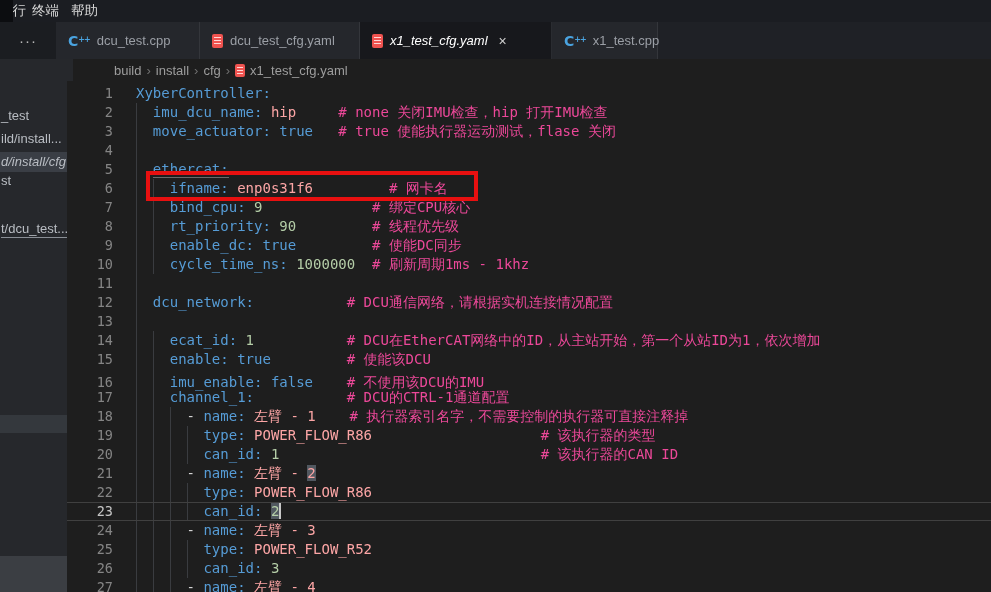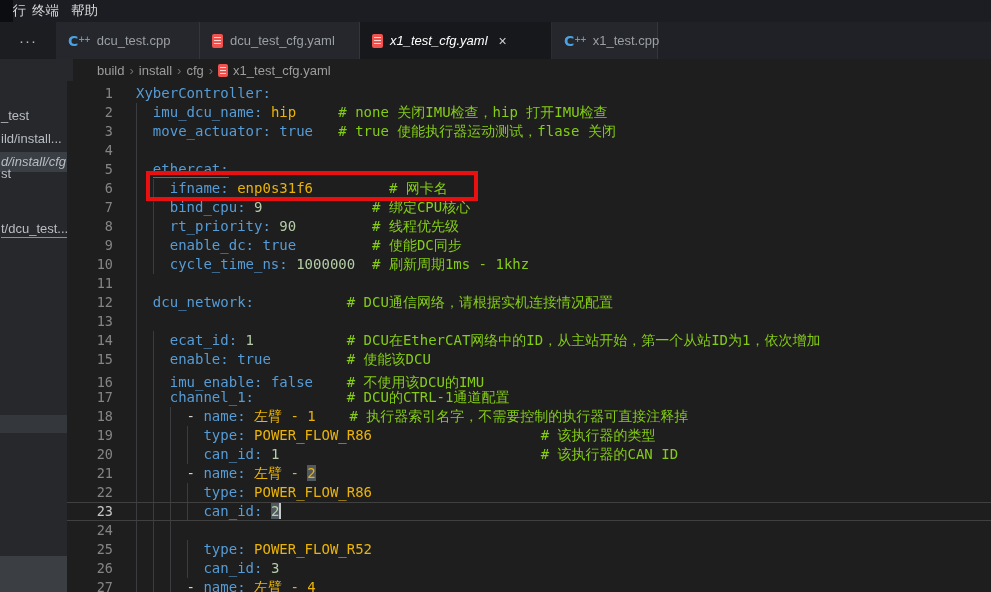--- a/index.html
+++ b/index.html
@@ -24,21 +24,21 @@
   .tab.active .tab-label{font-style:italic;color:#ffffff;}
   .tab-label{margin-left:7px;white-space:nowrap;}
   .tab-close{margin-left:11px;color:#cfcfcf;font-size:14px;line-height:14px;cursor:pointer;}
   .yaml-icon{width:11px;height:14px;border-radius:2px;background:#ef5350;position:relative;flex:none;}
   .yaml-icon:after{content:"";position:absolute;left:2px;right:2px;top:3px;height:8px;
     background:repeating-linear-gradient(to bottom,#ffd7d7 0 1px,transparent 1px 3px);}
   .cpp-icon{color:#4aa3e0;font-weight:bold;font-size:14px;font-family:"DejaVu Sans",sans-serif;flex:none;line-height:14px;}
   .cpp-icon i{font-style:normal;font-size:8px;vertical-align:4px;letter-spacing:-1px;}
 
   
-  .breadcrumb{position:absolute;left:67px;top:59px;width:772px;height:22px;background:#1e1e1e;
+  .breadcrumb{position:absolute;left:84px;top:59px;width:772px;height:22px;background:#1e1e1e;
     display:flex;align-items:center;padding-left:30px;box-sizing:border-box;font-size:13px;color:#9d9d9d;}
   .crumb{cursor:pointer;white-space:nowrap;}
   .crumb-sep{color:#6f6f6f;padding:0 5px;}
   .crumb-file{display:flex;align-items:center;cursor:pointer;}
   .crumb-file .yaml-icon{width:10px;height:13px;margin-right:5px;}
 
   
   .sidebar{position:absolute;left:0;top:59px;width:73px;height:533px;background:#26282c;overflow:hidden;}
   .sb-item{position:absolute;left:0;width:67px;height:20px;line-height:20px;font-size:13px;color:#b9bdc3;
     white-space:nowrap;padding-left:1px;box-sizing:border-box;cursor:pointer;}
@@ -51,22 +51,22 @@
   .editor{position:absolute;left:67px;top:81px;width:924px;height:511px;background:#1e1e1e;overflow:hidden;}
   .guide{position:absolute;width:1px;background:#3a3c40;}
   .curline-border{position:absolute;left:0;width:924px;height:19px;box-sizing:border-box;
     border-top:1px solid #404040;border-bottom:1px solid #404040;}
   .line{position:absolute;left:0;width:924px;height:19px;line-height:19px;white-space:pre;
     font-family:"DejaVu Sans Mono",monospace;font-size:14px;cursor:text;}
   .num{position:absolute;left:0;top:0;width:46px;text-align:right;color:#858585;font-size:13.5px;
     font-family:"DejaVu Sans Mono",monospace;}
   .num.cur{color:#c6c6c6;}
   .code{position:absolute;left:69px;top:0;color:#d4d4d4;text-align:right;}
-  .seg-k{color:#569cd6;} .seg-s{color:#eab308;} .seg-n{color:#b5cea8;}
-  .seg-b{color:#569cd6;} .seg-c{color:#84cc16;} .seg-p{color:#d4d4d4;}
+  .seg-k{color:#569cd6;} .seg-s{color:#fca5a5;} .seg-n{color:#b5cea8;}
+  .seg-b{color:#569cd6;} .seg-c{color:#ec4899;} .seg-p{color:#d4d4d4;}
   .seg-hl{background:#515860;}
   .seg-u{border-bottom:1px solid #6a6a6a;}
   .seg-cur{border-right:2px solid #c8c8c8;}
 
   
   .red-box{position:absolute;left:146px;top:171px;width:332px;height:30px;box-sizing:border-box;
     border:4px solid #e81010;z-index:6;pointer-events:none;}
 </style>
 </head>
 <body>
@@ -122,21 +122,21 @@
       <span class="yaml-icon"></span>
       <span>x1_test_cfg.yaml</span>
     </span>
   </div>
 
   <div class="sidebar">
     <div id="sb-items">
         <div class="sb-item" style="top: 47px;"><span>_test</span></div>
         <div class="sb-item" style="top: 70px;"><span>ild/install...</span></div>
         <div class="sb-item selected" style="top: 93px;"><span>d/install/cfg</span></div>
-        <div class="sb-item" style="top: 105px;"><span>st</span></div>
+        <div class="sb-item" style="top: 112px;"><span>st</span></div>
         <div class="sb-item underlined" style="top: 160px;"><span>t/dcu_test...</span></div>
       </div>
     <div class="sb-bar"></div>
     <div class="sb-bottom"></div>
   </div>
 
   <div class="editor">
     <div id="guides">
         <div class="guide" style="left: 69px; top: 22px; height: 489px;"></div>
         <div class="guide" style="left: 86px; top: 98px; height: 95px;"></div>
@@ -164,21 +164,21 @@
         <div class="line" style="top: 250px;"><span class="num">14</span><span class="code"><span class="seg-p">    </span><span class="seg-k">ecat_id:</span><span class="seg-p"> </span><span class="seg-n">1</span><span class="seg-p">           </span><span class="seg-c"># DCU在EtherCAT网络中的ID，从主站开始，第一个从站ID为1，依次增加</span></span></div>
         <div class="line" style="top: 269px;"><span class="num">15</span><span class="code"><span class="seg-p">    </span><span class="seg-k">enable:</span><span class="seg-p"> </span><span class="seg-b">true</span><span class="seg-p">         </span><span class="seg-c"># 使能该DCU</span></span></div>
         <div class="line" style="top: 292px;"><span class="num">16</span><span class="code"><span class="seg-p">    </span><span class="seg-k">imu_enable:</span><span class="seg-p"> </span><span class="seg-b">false</span><span class="seg-p">    </span><span class="seg-c"># 不使用该DCU的IMU</span></span></div>
         <div class="line" style="top: 307px;"><span class="num">17</span><span class="code"><span class="seg-p">    </span><span class="seg-k">channel_1:</span><span class="seg-p">           </span><span class="seg-c"># DCU的CTRL-1通道配置</span></span></div>
         <div class="line" style="top: 326px;"><span class="num">18</span><span class="code"><span class="seg-p">      </span><span class="seg-p">- </span><span class="seg-k">name:</span><span class="seg-p"> </span><span class="seg-s">左臂 - 1</span><span class="seg-p">    </span><span class="seg-c"># 执行器索引名字，不需要控制的执行器可直接注释掉</span></span></div>
         <div class="line" style="top: 345px;"><span class="num">19</span><span class="code"><span class="seg-p">        </span><span class="seg-k">type:</span><span class="seg-p"> </span><span class="seg-s">POWER_FLOW_R86</span><span class="seg-p">                    </span><span class="seg-c"># 该执行器的类型</span></span></div>
         <div class="line" style="top: 364px;"><span class="num">20</span><span class="code"><span class="seg-p">        </span><span class="seg-k">can_id:</span><span class="seg-p"> </span><span class="seg-n">1</span><span class="seg-p">                               </span><span class="seg-c"># 该执行器的CAN ID</span></span></div>
         <div class="line" style="top: 383px;"><span class="num">21</span><span class="code"><span class="seg-p">      </span><span class="seg-p">- </span><span class="seg-k">name:</span><span class="seg-p"> </span><span class="seg-s">左臂 - </span><span class="seg-s seg-hl">2</span></span></div>
         <div class="line" style="top: 402px;"><span class="num">22</span><span class="code"><span class="seg-p">        </span><span class="seg-k">type:</span><span class="seg-p"> </span><span class="seg-s">POWER_FLOW_R86</span></span></div>
         <div class="line" style="top: 421px;"><span class="num cur">23</span><span class="code"><span class="seg-p">        </span><span class="seg-k">can_id:</span><span class="seg-p"> </span><span class="seg-n seg-hl seg-cur">2</span></span></div>
-        <div class="line" style="top: 440px;"><span class="num">24</span></div>
+        <div class="line" style="top: 440px;"><span class="num">24</span><span class="code"><span class="seg-p">      </span><span class="seg-p">- </span><span class="seg-k">name:</span><span class="seg-p"> </span><span class="seg-s">左臂 - 3</span></span></div>
         <div class="line" style="top: 459px;"><span class="num">25</span><span class="code"><span class="seg-p">        </span><span class="seg-k">type:</span><span class="seg-p"> </span><span class="seg-s">POWER_FLOW_R52</span></span></div>
         <div class="line" style="top: 478px;"><span class="num">26</span><span class="code"><span class="seg-p">        </span><span class="seg-k">can_id:</span><span class="seg-p"> </span><span class="seg-n">3</span></span></div>
         <div class="line" style="top: 497px;"><span class="num">27</span><span class="code"><span class="seg-p">      </span><span class="seg-p">- </span><span class="seg-k">name:</span><span class="seg-p"> </span><span class="seg-s">左臂 - 4</span></span></div>
       </div>
   </div>
 
   <div class="red-box"></div>
 
 </div>
 

